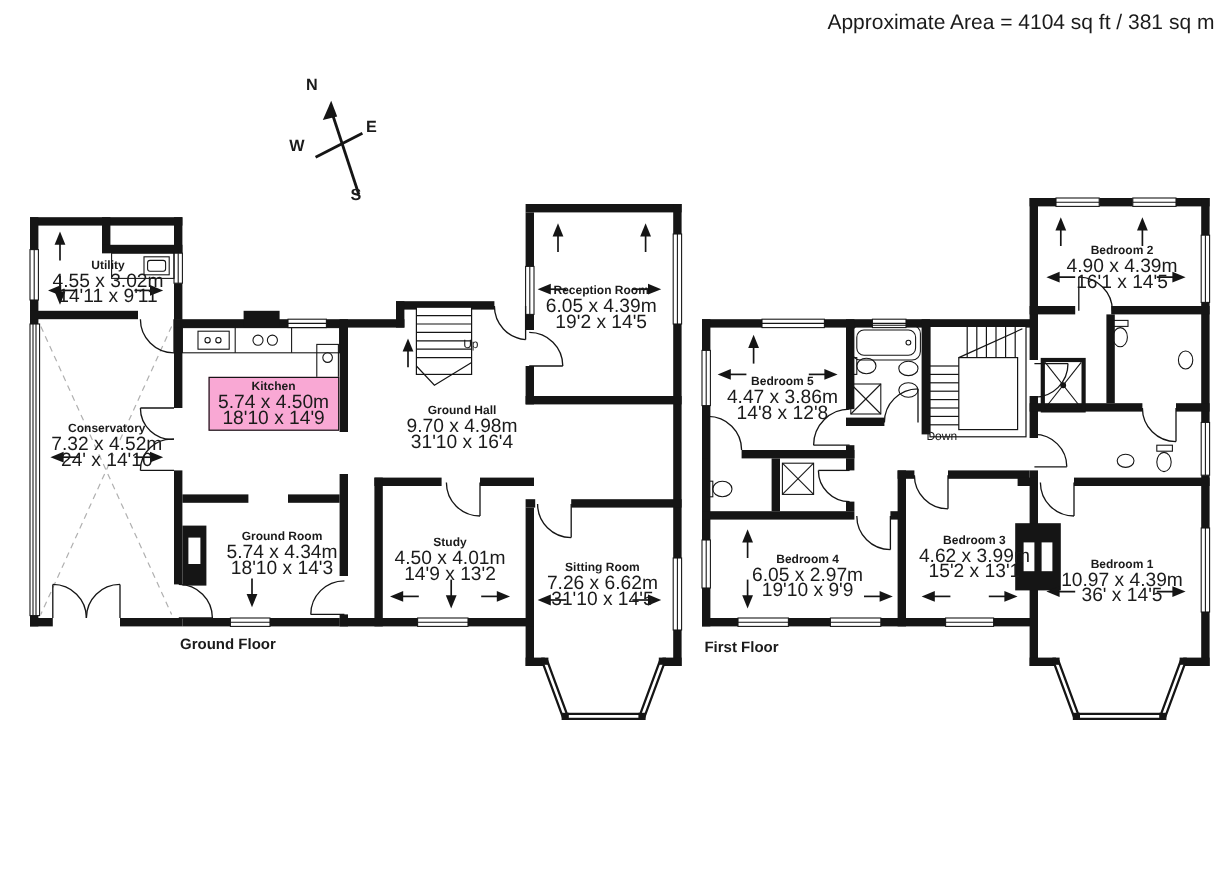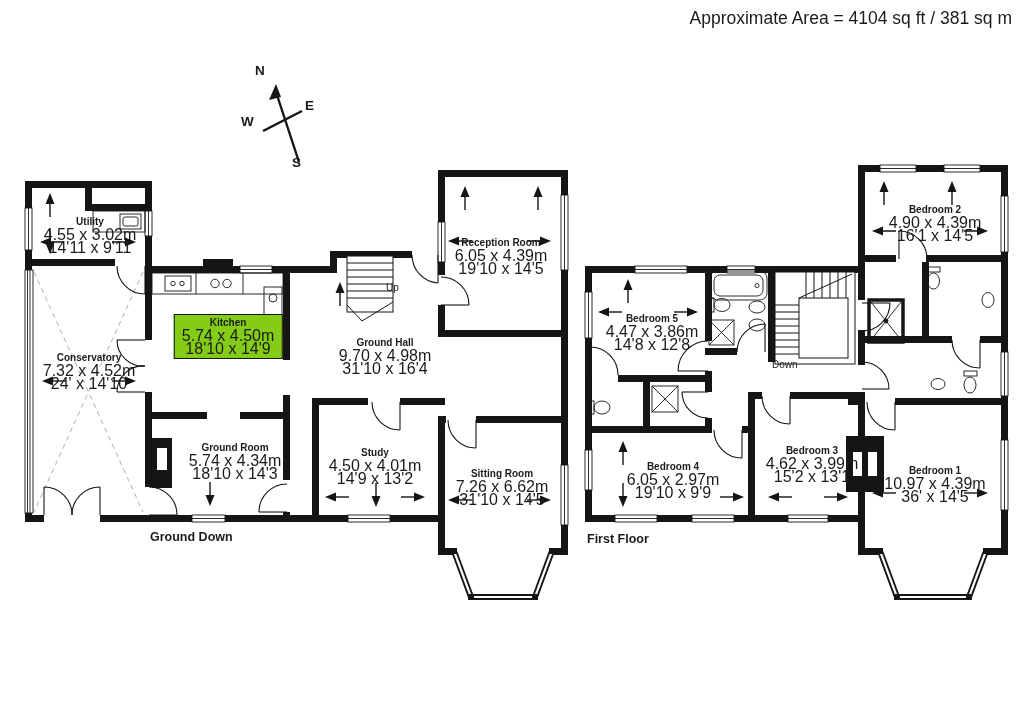--- a/index.html
+++ b/index.html
@@ -6,21 +6,21 @@
   .canvas{position:relative;width:1024px;height:724px;background:#fff;overflow:hidden;
           font-family:"Liberation Sans","DejaVu Sans",sans-serif;color:#1b1b1b;border-radius:18px;}
   svg.plan{position:absolute;left:0;top:0;}
   .hdr{position:absolute;top:8px;right:12px;text-align:right;}
   .hdr-area{font-size:17.5px;}
   .hdr-note{font-size:12px;margin-top:4px;}
   .room-label{position:absolute;text-align:center;transform:translateX(-50%);
               line-height:13px;white-space:nowrap;z-index:3;}
   .room-name{display:block;font-size:10px;font-weight:bold;}
   .room-dim{display:block;font-size:16px;}
-  .boxed{border:1.5px solid #151515;background:#84cc16;padding:1px 7px 3px;}
+  .boxed{border:1.5px solid #151515;background:#f9a8d4;padding:1px 7px 3px;}
   .floor-label{position:absolute;font-weight:bold;font-size:12.5px;z-index:3;}
   .stair-label{position:absolute;font-weight:normal;font-size:10px;z-index:3;}
   .compass-letter{position:absolute;font-weight:bold;font-size:13.5px;z-index:3;}
   .footer{position:absolute;left:0;top:662px;width:1024px;height:62px;}
 </style>
 </head>
 <body>
 
 <div class="canvas">
 
@@ -389,21 +389,21 @@
     <span class="room-dim">31'10 x 16'4</span>
   </div>
   <div class="room-label" style="left:375px;top:446px">
     <span class="room-name">Study</span>
     <span class="room-dim">4.50 x 4.01m</span>
     <span class="room-dim">14'9 x 13'2</span>
   </div>
   <div class="room-label" style="left:501px;top:236px">
     <span class="room-name">Reception Room</span>
     <span class="room-dim">6.05 x 4.39m</span>
-    <span class="room-dim">19'10 x 14'5</span>
+    <span class="room-dim">19'2 x 14'5</span>
   </div>
   <div class="room-label" style="left:502px;top:467px">
     <span class="room-name">Sitting Room</span>
     <span class="room-dim">7.26 x 6.62m</span>
     <span class="room-dim">31'10 x 14'5</span>
   </div>
   <div class="room-label" style="left:652px;top:312px">
     <span class="room-name">Bedroom 5</span>
     <span class="room-dim">4.47 x 3.86m</span>
     <span class="room-dim">14'8 x 12'8</span>
@@ -425,21 +425,21 @@
   </div>
   <div class="room-label" style="left:935px;top:464px">
     <span class="room-name">Bedroom 1</span>
     <span class="room-dim">10.97 x 4.39m</span>
     <span class="room-dim">36' x 14'5</span>
   </div>
 
   <div class="stair-label" style="left:386px;top:282px">Up</div>
   <div class="stair-label" style="left:772px;top:359px">Down</div>
 
-  <div class="floor-label" style="left:150px;top:530px">Ground Down</div>
+  <div class="floor-label" style="left:150px;top:530px">Ground Floor</div>
   <div class="floor-label" style="left:587px;top:532px">First Floor</div>
 
   <div class="footer">
     
     
     
     
   </div>
 
 </div>

